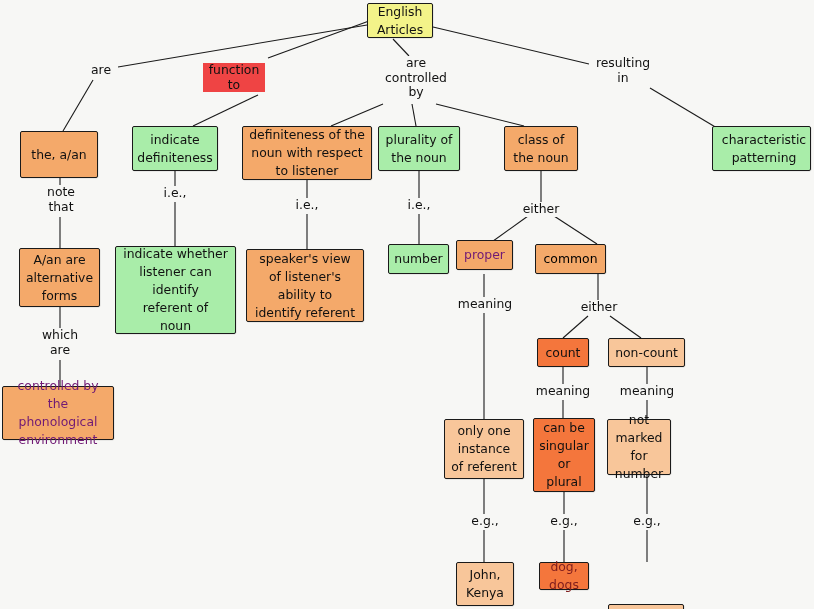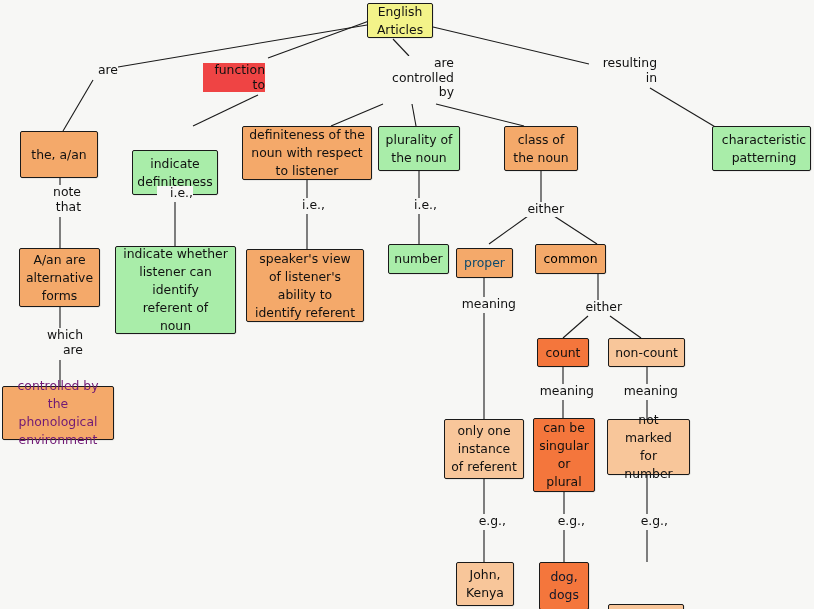--- a/index.html
+++ b/index.html
@@ -38,21 +38,21 @@
     color: #111111;
     font-size: 12.4px;
     line-height: 18px;
     padding: 2px 5px;
     white-space: pre-line;
     box-shadow: 0.5px 0.5px 0 rgba(0,0,0,0.12);
   }
   .edge-label {
     position: absolute;
     box-sizing: border-box;
-    text-align: right;
+    text-align: center;
     color: #111111;
     font-size: 12.4px;
     line-height: 14.6px;
     white-space: pre-line;
     background: #f7f7f5;
     pointer-events: none;
   }
 </style>
 </head>
 <body>
@@ -95,21 +95,21 @@
       <line x1="484" y1="530" x2="484" y2="562" stroke="#1a1a1a"></line>
       <line x1="564" y1="492" x2="564" y2="514" stroke="#1a1a1a"></line>
       <line x1="564" y1="530" x2="564" y2="562" stroke="#1a1a1a"></line>
       <line x1="647" y1="475" x2="647" y2="514" stroke="#1a1a1a"></line>
       <line x1="647" y1="530" x2="647" y2="562" stroke="#1a1a1a"></line>
     </svg>
   <div id="node-layer">
       <div class="node" style="left: 367px; top: 3px; width: 66px; height: 35px; background: rgb(243, 243, 137); border-color: rgb(26, 26, 26); color: rgb(17, 17, 17);">English
 Articles</div>
       <div class="node" style="left: 20px; top: 131px; width: 78px; height: 47px; background: rgb(244, 169, 106); border-color: rgb(26, 26, 26); color: rgb(17, 17, 17);">the, a/an</div>
-      <div class="node" style="left: 132px; top: 126px; width: 86px; height: 45px; background: rgb(169, 237, 169); border-color: rgb(26, 26, 26); color: rgb(17, 17, 17); margin-top: 24px;">indicate
+      <div class="node" style="left: 132px; top: 126px; width: 86px; height: 45px; background: rgb(169, 237, 169); border-color: rgb(26, 26, 26); color: rgb(17, 17, 17);">indicate
 definiteness</div>
       <div class="node" style="left: 242px; top: 126px; width: 130px; height: 54px; background: rgb(244, 169, 106); border-color: rgb(26, 26, 26); color: rgb(17, 17, 17);">definiteness of the
 noun with respect
 to listener</div>
       <div class="node" style="left: 378px; top: 126px; width: 82px; height: 45px; background: rgb(169, 237, 169); border-color: rgb(26, 26, 26); color: rgb(17, 17, 17);">plurality of
 the noun</div>
       <div class="node" style="left: 504px; top: 126px; width: 74px; height: 45px; background: rgb(244, 169, 106); border-color: rgb(26, 26, 26); color: rgb(17, 17, 17);">class of
 the noun</div>
       <div class="node" style="left: 712px; top: 126px; width: 99px; height: 45px; background: rgb(169, 237, 169); border-color: rgb(26, 26, 26); color: rgb(17, 17, 17); padding-left: 10px;">characteristic
 patterning</div>
@@ -119,40 +119,40 @@
       <div class="node" style="left: 115px; top: 246px; width: 121px; height: 88px; background: rgb(169, 237, 169); border-color: rgb(26, 26, 26); color: rgb(17, 17, 17);">indicate whether
 listener can
 identify
 referent of
 noun</div>
       <div class="node" style="left: 246px; top: 249px; width: 118px; height: 73px; background: rgb(244, 169, 106); border-color: rgb(26, 26, 26); color: rgb(17, 17, 17);">speaker's view
 of listener's
 ability to
 identify referent</div>
       <div class="node" style="left: 388px; top: 244px; width: 61px; height: 30px; background: rgb(169, 237, 169); border-color: rgb(26, 26, 26); color: rgb(17, 17, 17);">number</div>
-      <div class="node" style="left: 456px; top: 248px; width: 57px; height: 30px; background: rgb(244, 169, 106); border-color: rgb(26, 26, 26); color: #0c4a6e;">proper</div>
+      <div class="node" style="left: 456px; top: 240px; width: 57px; height: 30px; background: rgb(244, 169, 106); border-color: rgb(26, 26, 26); color: #701a75;">proper</div>
       <div class="node" style="left: 535px; top: 244px; width: 71px; height: 30px; background: rgb(244, 169, 106); border-color: rgb(26, 26, 26); color: #000000;">common</div>
       <div class="node" style="left: 2px; top: 386px; width: 112px; height: 54px; background: rgb(244, 169, 106); border-color: rgb(26, 26, 26); color: #701a75;">controlled by
 the phonological
 environment</div>
       <div class="node" style="left: 537px; top: 338px; width: 52px; height: 29px; background: rgb(244, 118, 60); border-color: rgb(26, 26, 26); color: rgb(17, 17, 17);">count</div>
       <div class="node" style="left: 608px; top: 338px; width: 77px; height: 29px; background: rgb(248, 198, 154); border-color: rgb(26, 26, 26); color: rgb(17, 17, 17);">non-count</div>
       <div class="node" style="left: 444px; top: 419px; width: 80px; height: 60px; background: rgb(248, 198, 154); border-color: rgb(26, 26, 26); color: rgb(17, 17, 17);">only one
 instance
 of referent</div>
       <div class="node" style="left: 533px; top: 418px; width: 62px; height: 74px; background: rgb(244, 118, 60); border-color: rgb(26, 26, 26); color: rgb(17, 17, 17);">can be
 singular
 or
 plural</div>
-      <div class="node" style="left: 607px; top: 419px; width: 83px; height: 56px; background: rgb(248, 198, 154); border-color: rgb(26, 26, 26); color: rgb(17, 17, 17);">not marked
+      <div class="node" style="left: 607px; top: 419px; width: 64px; height: 56px; background: rgb(248, 198, 154); border-color: rgb(26, 26, 26); color: rgb(17, 17, 17);">not marked
 for
 number</div>
       <div class="node" style="left: 456px; top: 562px; width: 58px; height: 44px; background: rgb(248, 198, 154); border-color: rgb(26, 26, 26); color: rgb(17, 17, 17);">John,
 Kenya</div>
-      <div class="node" style="left: 539px; top: 562px; width: 50px; height: 48px; background: rgb(244, 118, 60); border-color: rgb(26, 26, 26); color: #0f172a;">dog,
+      <div class="node" style="left: 539px; top: 562px; width: 50px; height: 28px; background: rgb(244, 118, 60); border-color: rgb(26, 26, 26); color: #7f1d1d;">dog,
 dogs</div>
       <div class="node" style="left: 608px; top: 562px; width: 76px; height: 44px; background: rgb(248, 198, 154); border-color: rgb(26, 26, 26); color: rgb(17, 17, 17); margin-top: 42px;">furniture,
 sugar</div>
     </div>
   <div id="label-layer">
       <div class="edge-label" style="left: 84px; top: 63px; width: 34px; background: rgb(247, 247, 245); color: rgb(17, 17, 17);">are</div>
       <div class="edge-label" style="left: 203px; top: 63px; width: 62px; background: #ef4444; color: rgb(17, 17, 17);">function
 to</div>
       <div class="edge-label" style="left: 378px; top: 56px; width: 76px; background: rgb(247, 247, 245); color: rgb(17, 17, 17);">are
 controlled

